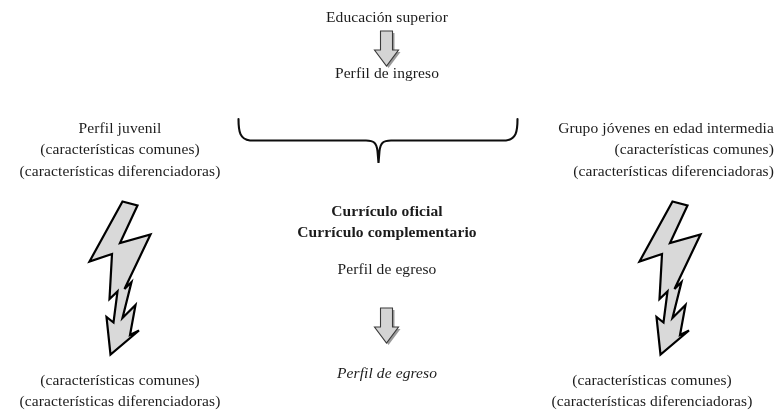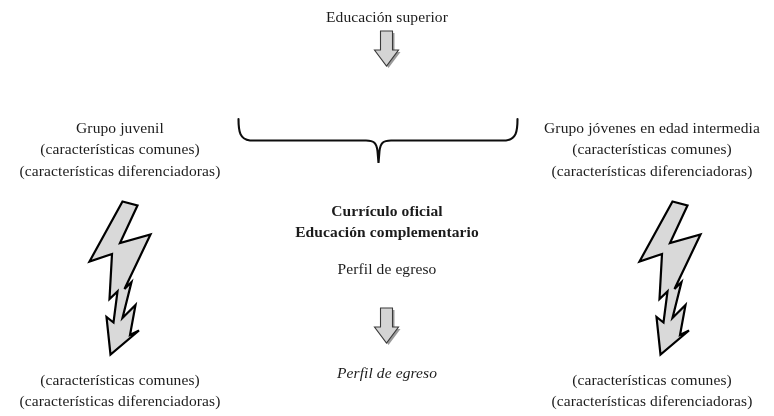--- a/index.html
+++ b/index.html
@@ -25,21 +25,21 @@
     white-space: nowrap;
     letter-spacing: 0.1px;
   }
   .txt.ital { font-style: italic; }
 
   
   #edu-superior-label   { left: 277px; top: 6px;   width: 220px; }
   #perfil-ingreso-label { left: 277px; top: 62px;  width: 220px; }
 
   #left-group-block     { left: 0px;   top: 117px; width: 240px; }
-  #right-group-block    { left: 530px; top: 117px; width: 244px; }
+  #right-group-block    { left: 530px; top: 117px; width: 244px; text-align: right; }
 
   #center-curriculum-block { left: 277px; top: 200px; width: 220px; font-weight: bold; }
   #perfil-egreso-label     { left: 277px; top: 258px; width: 220px; }
 
   #left-bottom-block    { left: 0px;   top: 369px; width: 240px; }
   #right-bottom-block   { left: 530px; top: 369px; width: 244px; }
   #center-bottom-block  { left: 277px; top: 362px; width: 220px; }
 
   
   #vector-layer {
@@ -73,36 +73,37 @@
     stroke-linecap: round;
   }
 </style>
 </head>
 <body>
 
 <div id="diagram-root">
 
   <div class="txt" id="edu-superior-label">Educación superior</div>
 
+  <div class="txt" id="perfil-ingreso-label">Perfil de ingreso</div>
 
   <div class="txt" id="left-group-block">
-    <div>Grupo juvenil</div>
+    <div>Perfil juvenil</div>
     <div>(características comunes)</div>
     <div>(características diferenciadoras)</div>
   </div>
 
   <div class="txt" id="right-group-block">
     <div>Grupo  jóvenes en edad intermedia</div>
     <div>(características comunes)</div>
     <div>(características diferenciadoras)</div>
   </div>
 
   <div class="txt" id="center-curriculum-block">
     <div>Currículo oficial</div>
-    <div>Educación complementario</div>
+    <div>Currículo complementario</div>
   </div>
 
   <div class="txt" id="perfil-egreso-label">Perfil de egreso</div>
 
   <div class="txt ital" id="center-bottom-block">
     <div>Perfil de egreso</div>
   </div>
 
   <div class="txt" id="left-bottom-block">
     <div>(características comunes)</div>

